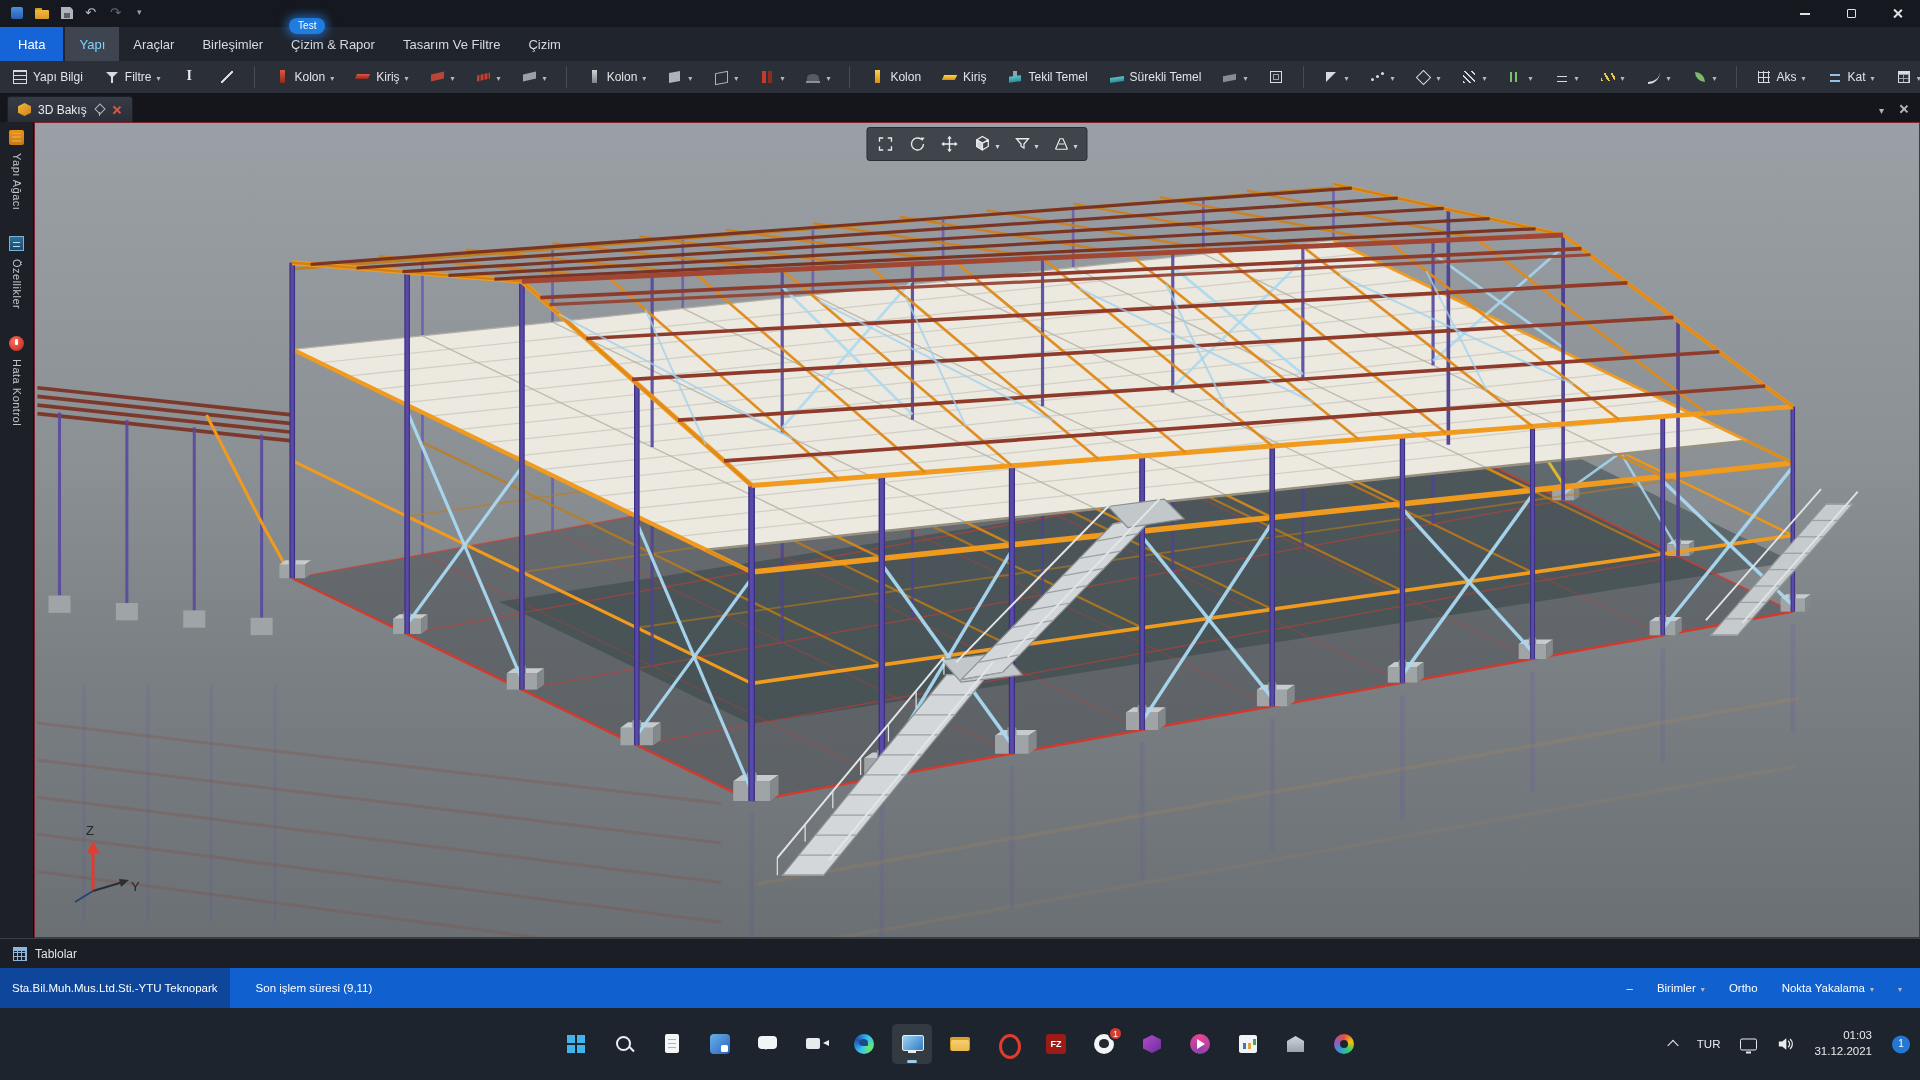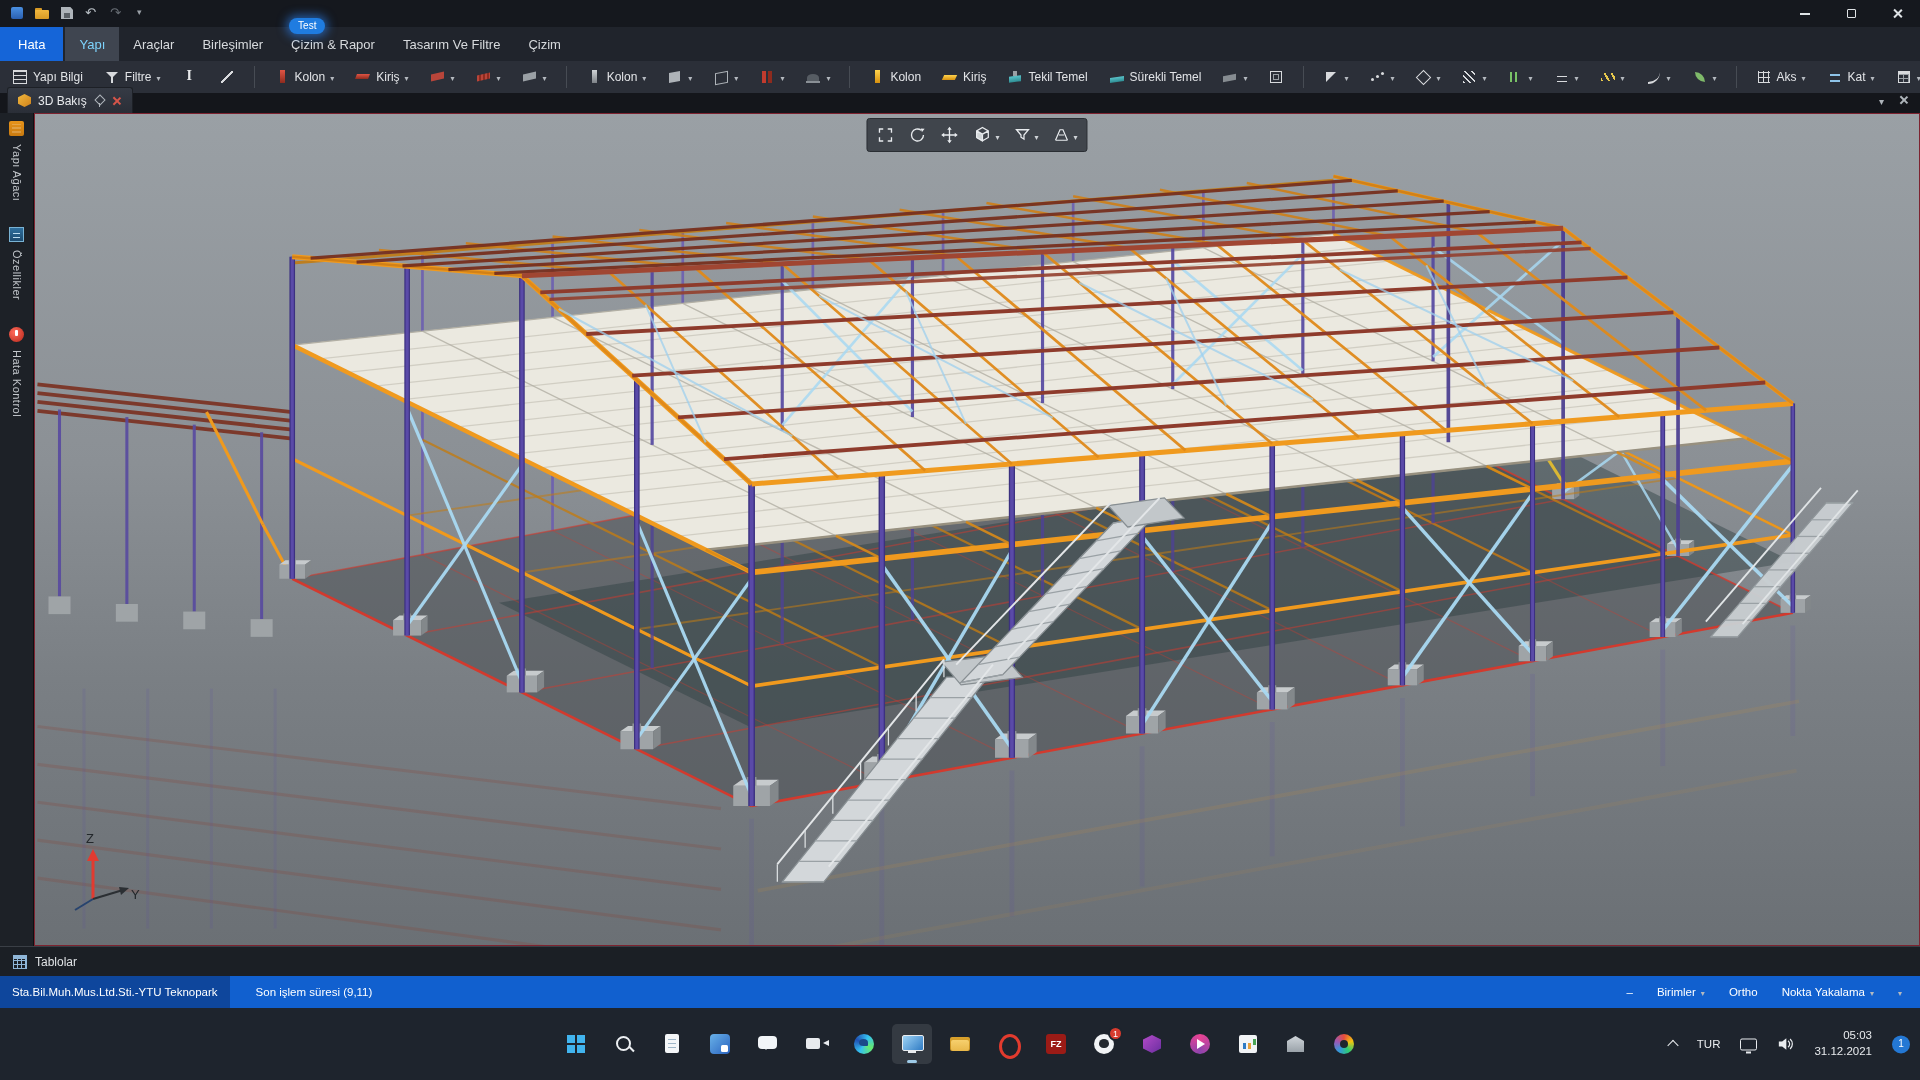--- a/index.html
+++ b/index.html
@@ -84,21 +84,21 @@
   .ic-aks::before{inset:2px;background:repeating-linear-gradient(90deg,#d8dadd 0 1px,transparent 1px 5px),repeating-linear-gradient(0deg,#d8dadd 0 1px,transparent 1px 5px)}
   .ic-kat::before{inset:3px;background:repeating-linear-gradient(0deg,#8fc4e8 0 2px,transparent 2px 6px)}
   .ic-table::before{inset:2px;border:1px solid #d8dadd;background:repeating-linear-gradient(0deg,transparent 0 3px,#9aa0a5 3px 4px),repeating-linear-gradient(90deg,transparent 0 4px,#9aa0a5 4px 5px)}
   .ic-table::after{left:2px;right:2px;top:2px;height:3px;background:#d8dadd}
   .ic-window::before{inset:2px;border:1px solid #d8dadd}
   .ic-window::after{left:3px;right:3px;top:3px;height:3px;background:#d8dadd}
   .ic-display::before{left:1px;top:2px;width:13px;height:9px;border:1.5px solid #d8dadd;background:#58a83c;border-radius:1px}
   .ic-display::after{left:5px;top:11px;width:6px;height:3px;background:#d8dadd}
 
   
-  .tabbar{height:20px;background:#14161b;display:flex;align-items:flex-end;flex:0 0 auto}
+  .tabbar{height:29px;background:#14161b;display:flex;align-items:flex-end;flex:0 0 auto}
   .doctab{height:26px;display:flex;align-items:center;gap:7px;padding:0 10px;margin-left:7px;font-size:12px;color:#e8eaed;
     background:linear-gradient(#363b45,#2a2e37);border:1px solid #1d2026;border-bottom:none;border-radius:3px 3px 0 0}
   .dt-icon{width:13px;height:13px;background:linear-gradient(135deg,#f0b73e,#d0821a);clip-path:polygon(50% 0,100% 25%,100% 75%,50% 100%,0 75%,0 25%)}
   .dt-pin{position:relative;width:11px;height:12px;display:block}
   .dt-pin::before{content:"";position:absolute;left:2px;top:1px;width:6px;height:6px;border:1.5px solid #aeb4ba;transform:rotate(45deg)}
   .dt-pin::after{content:"";position:absolute;left:5px;top:8px;width:1.5px;height:4px;background:#aeb4ba}
   .dt-close{position:relative;width:10px;height:10px;display:block}
   .dt-close::before,.dt-close::after{content:"";position:absolute;left:4.5px;top:0;width:1.6px;height:10px;background:#d6554a}
   .dt-close::before{transform:rotate(45deg)}.dt-close::after{transform:rotate(-45deg)}
   .tabbar-right{margin-left:auto;display:flex;align-items:center;gap:14px;padding:0 12px 4px 0}
@@ -133,21 +133,21 @@
   .axis{position:absolute;left:26px;bottom:26px;width:92px;height:92px}
 
   
   .tables-bar{height:30px;background:#1b1f25;display:flex;align-items:center;gap:8px;padding-left:13px;
     border-top:1px solid #3a3f46;flex:0 0 auto;color:#dfe2e5;font-size:12px}
   .tbl-ic{width:14px;height:14px;position:relative;border:1px solid #8fb6d8;display:block;
     background:repeating-linear-gradient(0deg,transparent 0 3px,#8fb6d8 3px 4px),repeating-linear-gradient(90deg,transparent 0 3px,#8fb6d8 3px 4px)}
   .tbl-ic::before{content:"";position:absolute;left:0;right:0;top:0;height:3px;background:#8fb6d8}
 
   
-  .statusbar{height:32px;background:var(--statusbar-blue,#1160cf);display:flex;align-items:center;flex:0 0 auto;color:#fff}
+  .statusbar{height:40px;background:var(--statusbar-blue,#1160cf);display:flex;align-items:center;flex:0 0 auto;color:#fff}
   .sb-chip{height:100%;display:flex;align-items:center;padding:0 12px;background:rgba(8,24,60,.35);font-size:11.5px}
   .sb-text{padding:0 26px;font-size:11.5px}
   .sb-right{margin-left:auto;display:flex;align-items:center;gap:4px;padding-right:8px}
   .sb-item{display:flex;align-items:center;gap:5px;padding:0 10px;font-size:11.5px;cursor:pointer;white-space:nowrap}
 
   
   .taskbar{height:72px;background:#1e242d;position:relative;flex:0 0 auto}
   .tb-center{position:absolute;left:50%;top:50%;transform:translate(-50%,-50%);display:flex;gap:8px}
   .tb-btn{position:relative;width:40px;height:40px;border-radius:5px;display:flex;align-items:center;justify-content:center;cursor:pointer}
   .tb-btn.active{background:rgba(255,255,255,.10)}
@@ -1054,20 +1054,20 @@
       </div>
     <div class="tb-tray">
       <span class="tray-chev"></span>
       <span class="tray-lang">TUR</span>
       <span class="tray-cast"></span>
       <svg width="17" height="15" viewBox="0 0 20 18">
         <polygon points="2,6 6,6 11,2 11,16 6,12 2,12" fill="#e8ebee"></polygon>
         <path d="M13 5a5 5 0 0 1 0 8 M15.5 3a8 8 0 0 1 0 12" fill="none" stroke="#e8ebee" stroke-width="1.5"></path>
       </svg>
       <div class="tray-clock">
-        <div>05:03</div>
+        <div>01:03</div>
         <div>31.12.2021</div>
       </div>
       <span class="tray-badge">1</span>
     </div>
   </div>
 
 </div>
 
 </body></html>

